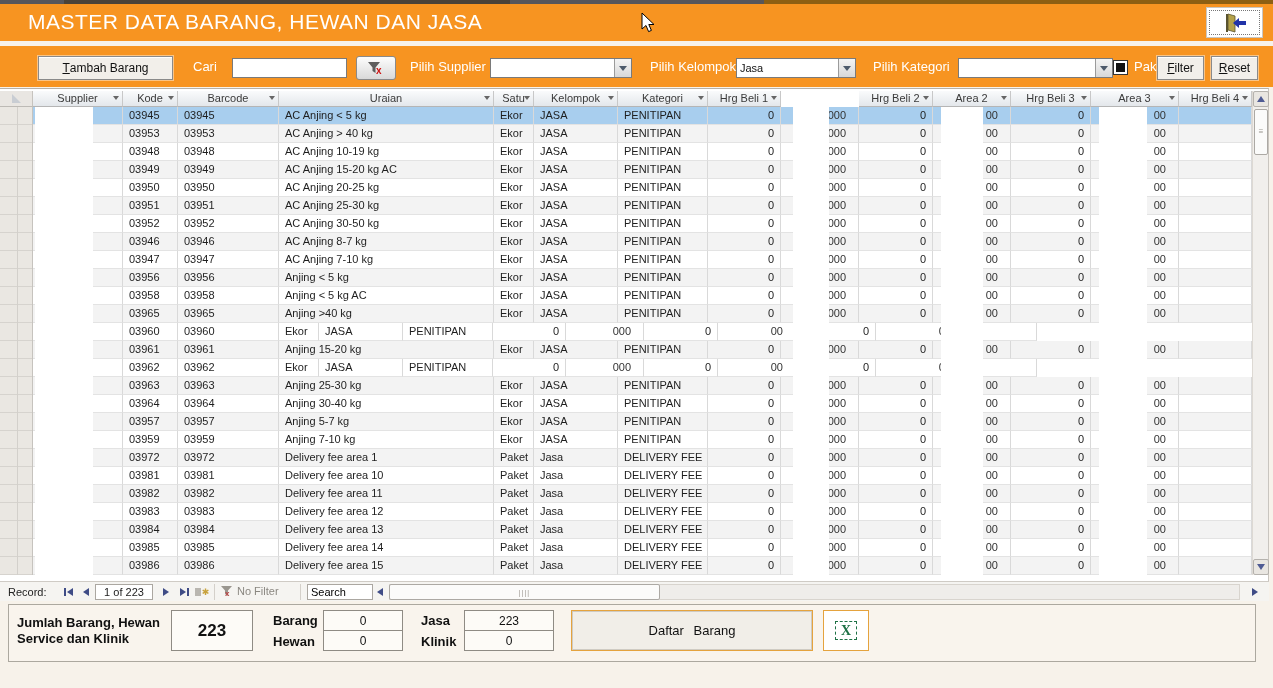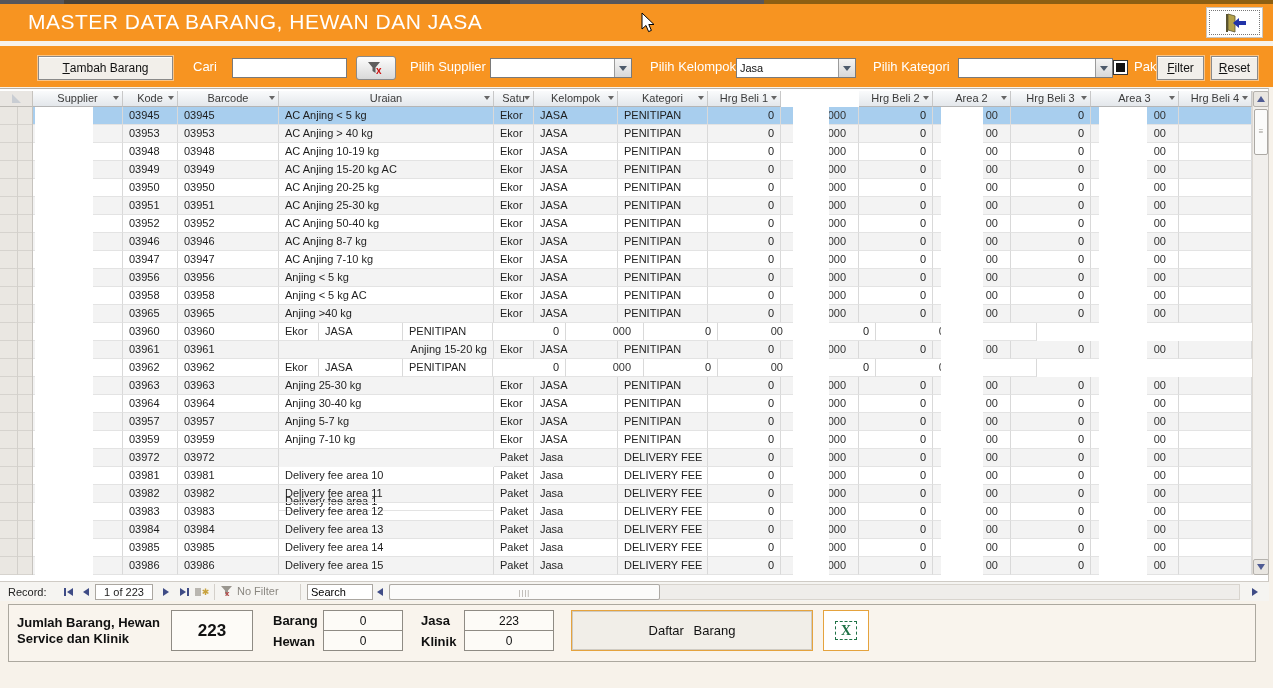--- a/index.html
+++ b/index.html
@@ -284,21 +284,21 @@
         <div class="cell num" style="width: 74px;">0</div>
         <div class="cell rem" style="width: 78px;">00</div>
         <div class="cell num" style="width: 80px;">0</div>
         <div class="cell rem" style="width: 88px;">00</div>
         <div class="cell num" style="width: 73px;"></div>
       </div>
       <div class="row">
         <div class="cell" style="width: 90px;"></div>
         <div class="cell" style="width: 55px;">03952</div>
         <div class="cell" style="width: 101px;">03952</div>
-        <div class="cell" style="width: 215px;">AC Anjing 50-40 kg</div>
+        <div class="cell" style="width: 215px;">AC Anjing 30-50 kg</div>
         <div class="cell" style="width: 40px;">Ekor</div>
         <div class="cell" style="width: 84px;">JASA</div>
         <div class="cell" style="width: 90px;">PENITIPAN</div>
         <div class="cell num" style="width: 73px;">0</div>
         <div class="cell rem" style="width: 78px;">000</div>
         <div class="cell num" style="width: 74px;">0</div>
         <div class="cell rem" style="width: 78px;">00</div>
         <div class="cell num" style="width: 80px;">0</div>
         <div class="cell rem" style="width: 88px;">00</div>
         <div class="cell num" style="width: 73px;"></div>
@@ -395,21 +395,21 @@
         <div class="cell num" style="width: 74px;">0</div>
         <div class="cell rem" style="width: 78px;">00</div>
         <div class="cell num" style="width: 80px;">0</div>
         <div class="cell rem" style="width: 88px;">00</div>
         <div class="cell num" style="width: 73px;"></div>
       </div>
       <div class="row">
         <div class="cell" style="width: 90px;"></div>
         <div class="cell" style="width: 55px;">03961</div>
         <div class="cell" style="width: 101px;">03961</div>
-        <div class="cell" style="width: 215px; text-align: right;">Anjing 15-20 kg</div>
+        <div class="cell" style="width: 215px;">Anjing 15-20 kg</div>
         <div class="cell" style="width: 40px;">Ekor</div>
         <div class="cell" style="width: 84px;">JASA</div>
         <div class="cell" style="width: 90px;">PENITIPAN</div>
         <div class="cell num" style="width: 73px;">0</div>
         <div class="cell rem" style="width: 78px;">000</div>
         <div class="cell num" style="width: 74px;">0</div>
         <div class="cell rem" style="width: 78px;">00</div>
         <div class="cell num" style="width: 80px;">0</div>
         <div class="cell rem" style="width: 88px;">00</div>
         <div class="cell num" style="width: 73px;"></div>
@@ -490,21 +490,21 @@
         <div class="cell num" style="width: 74px;">0</div>
         <div class="cell rem" style="width: 78px;">00</div>
         <div class="cell num" style="width: 80px;">0</div>
         <div class="cell rem" style="width: 88px;">00</div>
         <div class="cell num" style="width: 73px;"></div>
       </div>
       <div class="row">
         <div class="cell" style="width: 90px;"></div>
         <div class="cell" style="width: 55px;">03972</div>
         <div class="cell" style="width: 101px;">03972</div>
-        <div class="cell" style="width: 215px; margin-top: 44px;">Delivery fee area 1</div>
+        <div class="cell" style="width: 215px;">Delivery fee area 1</div>
         <div class="cell" style="width: 40px;">Paket</div>
         <div class="cell" style="width: 84px;">Jasa</div>
         <div class="cell" style="width: 90px;">DELIVERY FEE</div>
         <div class="cell num" style="width: 73px;">0</div>
         <div class="cell rem" style="width: 78px;">000</div>
         <div class="cell num" style="width: 74px;">0</div>
         <div class="cell rem" style="width: 78px;">00</div>
         <div class="cell num" style="width: 80px;">0</div>
         <div class="cell rem" style="width: 88px;">00</div>
         <div class="cell num" style="width: 73px;"></div>

